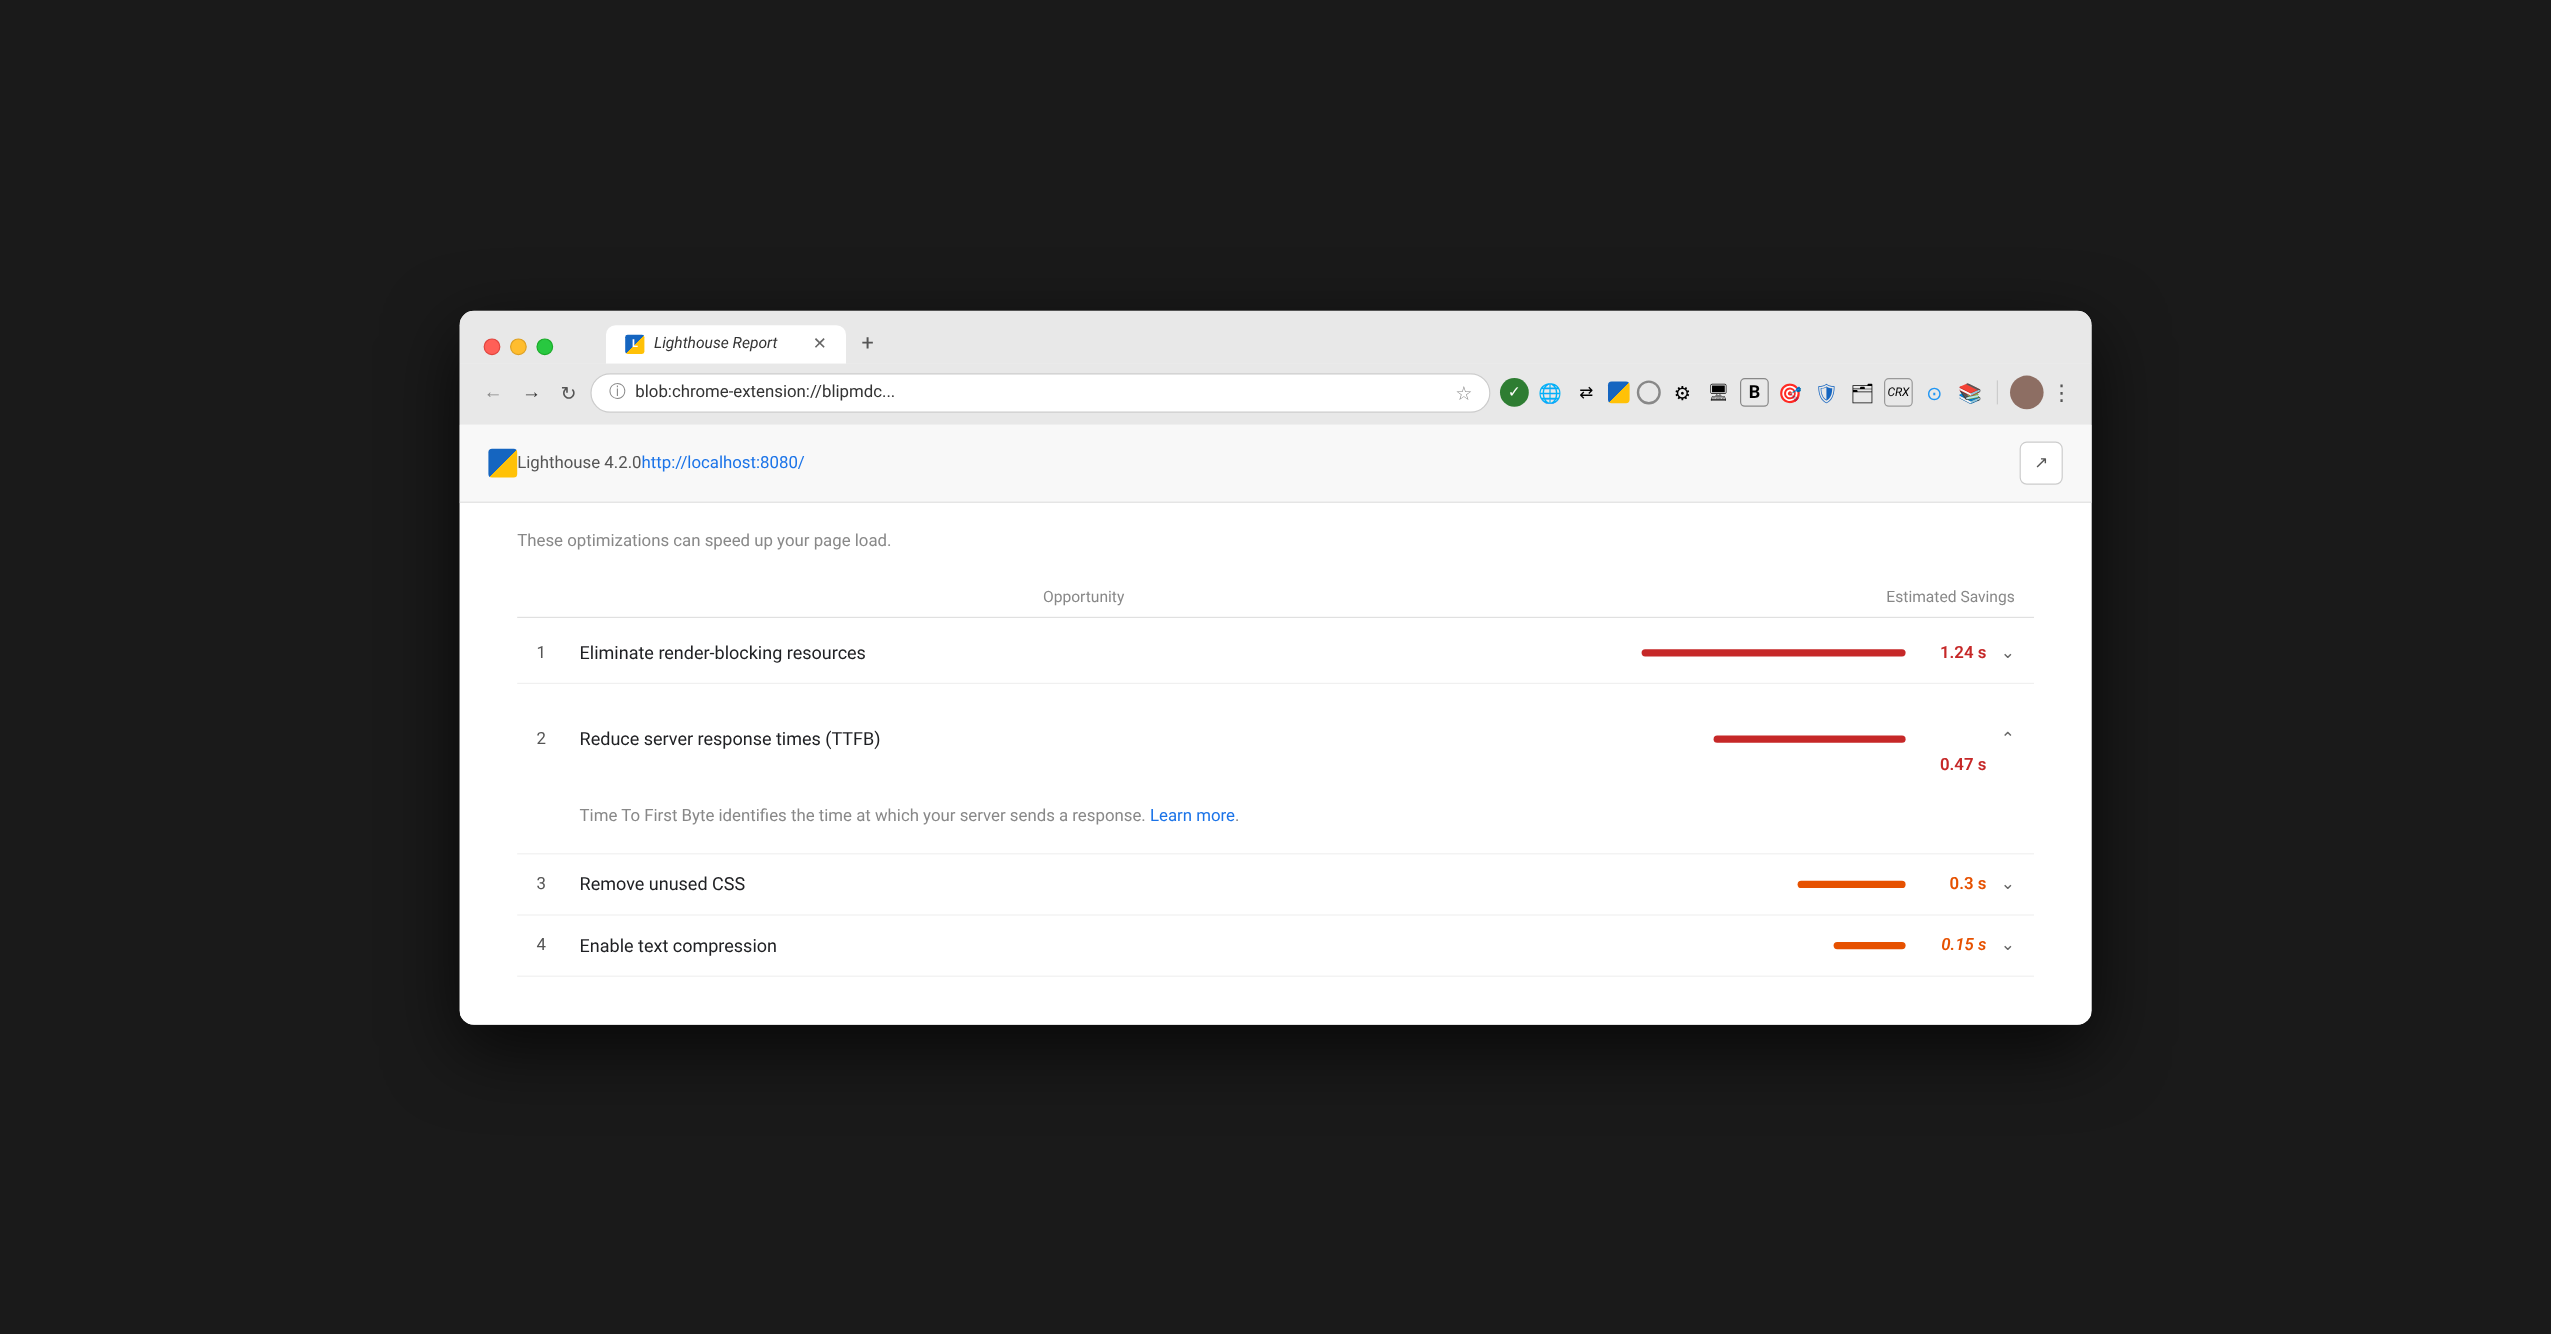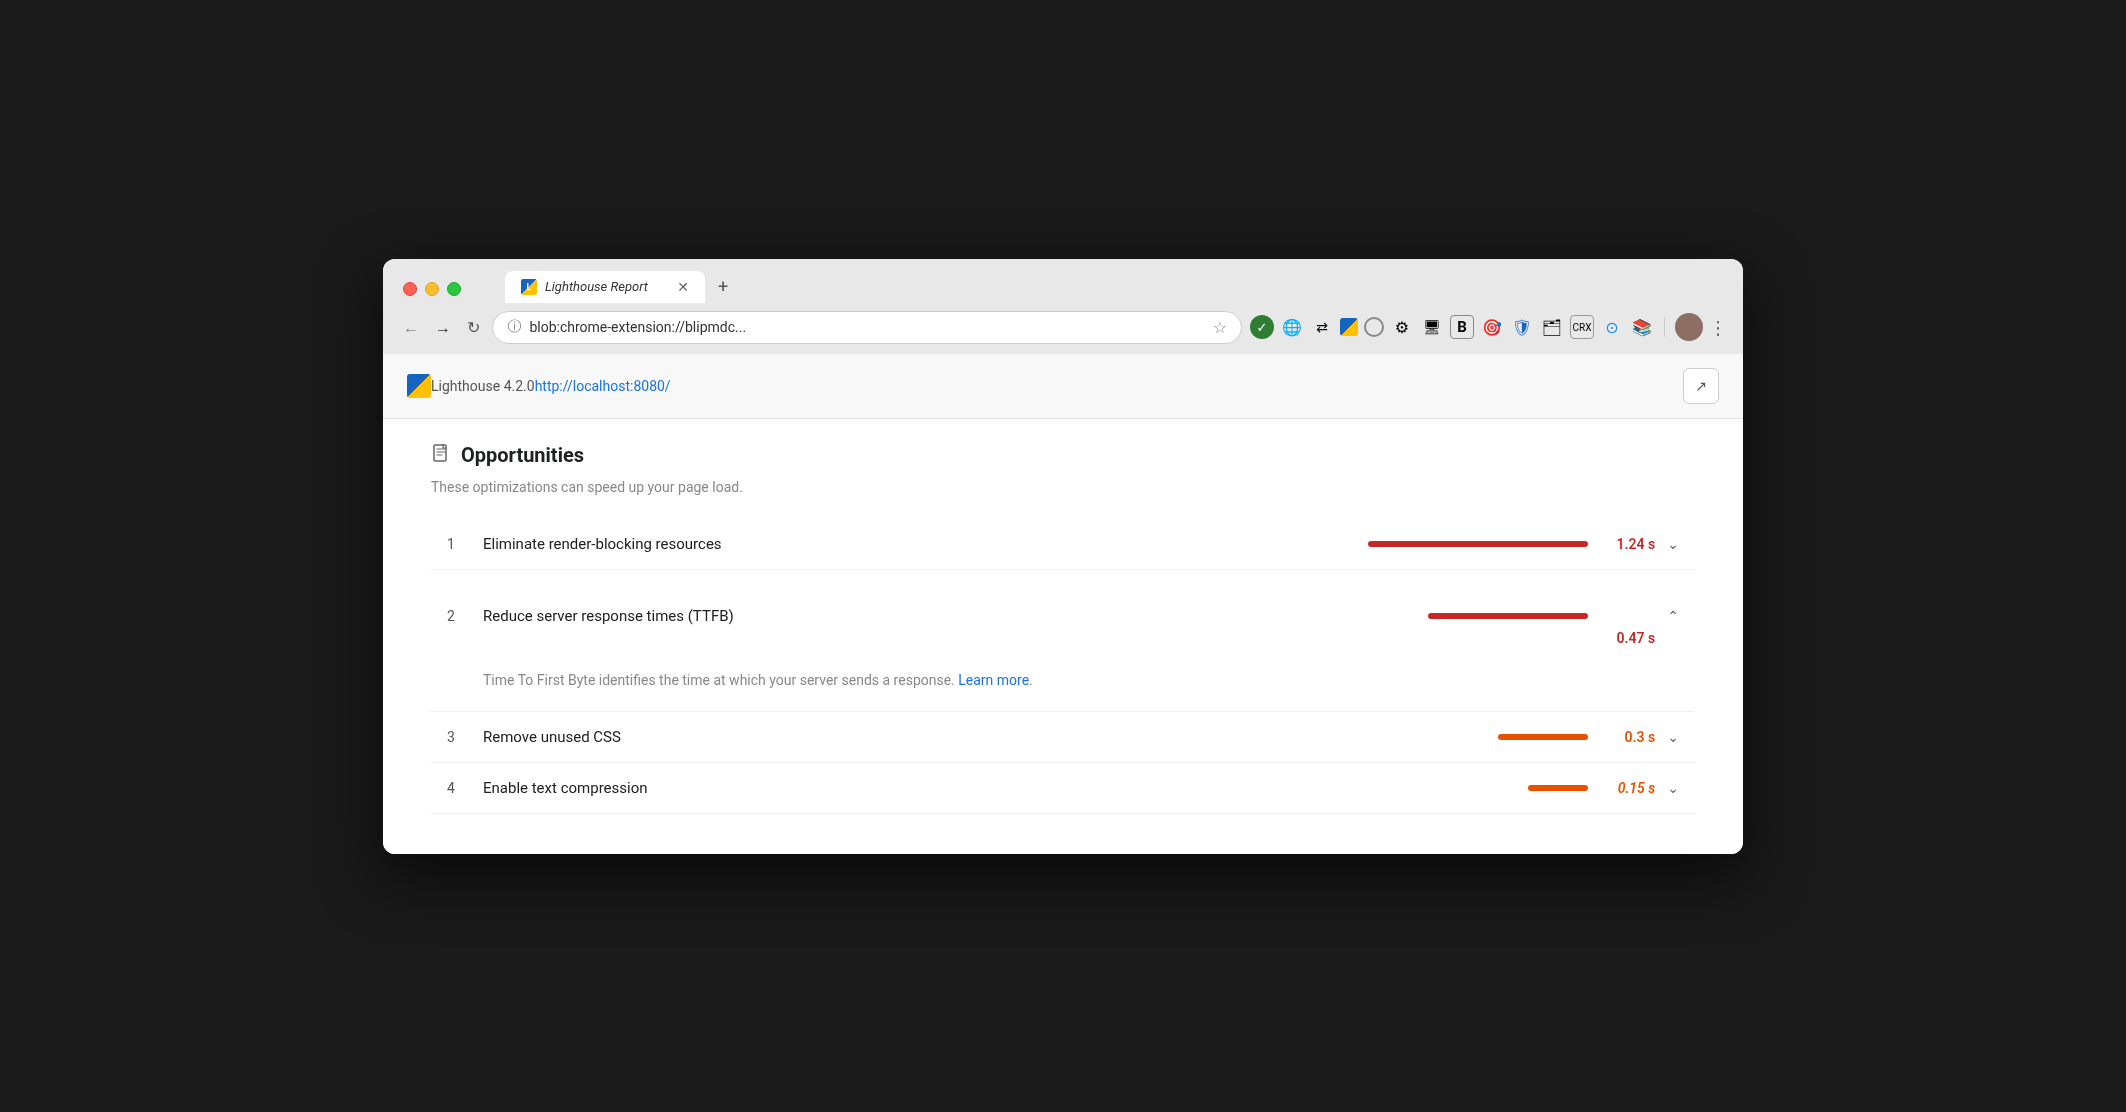--- a/index.html
+++ b/index.html
@@ -428,21 +428,21 @@
 
       <div class="toolbar-icon" style="background:linear-gradient(135deg,#1565C0 50%,#FFC107 50%);border-radius:3px;width:18px;height:18px;"></div>
 
       <div class="toolbar-icon" style="border:2px solid #888;border-radius:50%;width:20px;height:20px;"></div>
       <div class="toolbar-icon" style="font-size:16px;">⚙</div>
       <div class="toolbar-icon" style="font-size:14px;">🖥</div>
       <div class="toolbar-icon" style="font-weight:bold;font-size:15px;border:1px solid #888;">B</div>
       <div class="toolbar-icon" style="font-size:16px;color:#c00;">🎯</div>
       <div class="toolbar-icon" style="font-size:16px;color:#1565C0;">🛡</div>
       <div class="toolbar-icon" style="font-size:16px;">🗂</div>
-      <div class="toolbar-icon" style="font-size:10px;border:1px solid #999;padding:2px;">CRX</div>
+      <div class="toolbar-icon" style="font-size:10px;border:1px solid #999;padding:2px;font-style:italic;">CRX</div>
       <div class="toolbar-icon" style="font-size:16px;color:#2196f3;">⊙</div>
       <div class="toolbar-icon" style="font-size:16px;">📚</div>
       <div style="width:1px;height:20px;background:#ccc;margin:0 4px;"></div>
       <div class="profile-pic"></div>
       <span class="menu-dots">⋮</span>
     </div>
   </div>
 
   <div class="content-area">
 
@@ -452,36 +452,29 @@
         <span class="lh-version">Lighthouse 4.2.0</span>
         <a class="lh-url-link" href="#">http://localhost:8080/</a>
       </div>
       <div class="share-btn">
         <span style="font-size:14px;">↗</span>
       </div>
     </div>
 
     <div class="main-content">
 
-      <div class="section-header">
-        <span class="section-icon">
-          
-          <svg width="20" height="20" viewBox="0 0 20 20" fill="none" xmlns="http://www.w3.org/2000/svg">
-            <rect x="3" y="2" width="12" height="16" rx="1" stroke="#666" stroke-width="1.5" fill="none"></rect>
-            <path d="M6 6h8M6 9h8M6 12h5" stroke="#666" stroke-width="1.2" stroke-linecap="round"></path>
-            <path d="M12 1v4h4" stroke="#666" stroke-width="1.2" fill="none"></path>
-          </svg>
-        </span>
-        <span class="section-title">Opportunities</span>
-      </div>
 
       <p class="section-description">These optimizations can speed up your page load.</p>
 
       <div class="opportunities-table">
 
+        <div class="table-header">
+          <div class="table-header-cell">Opportunity</div>
+          <div class="table-header-cell">Estimated Savings</div>
+        </div>
 
         <div class="opportunity-row row-1">
           <div class="opportunity-left">
             <span class="opportunity-number">1</span>
             <span class="opportunity-name">Eliminate render-blocking resources</span>
           </div>
           <div class="opportunity-right">
             <div class="savings-bar-container">
               <div class="savings-bar row-1" style="background:#c62828;width:220px;"></div>
             </div>

